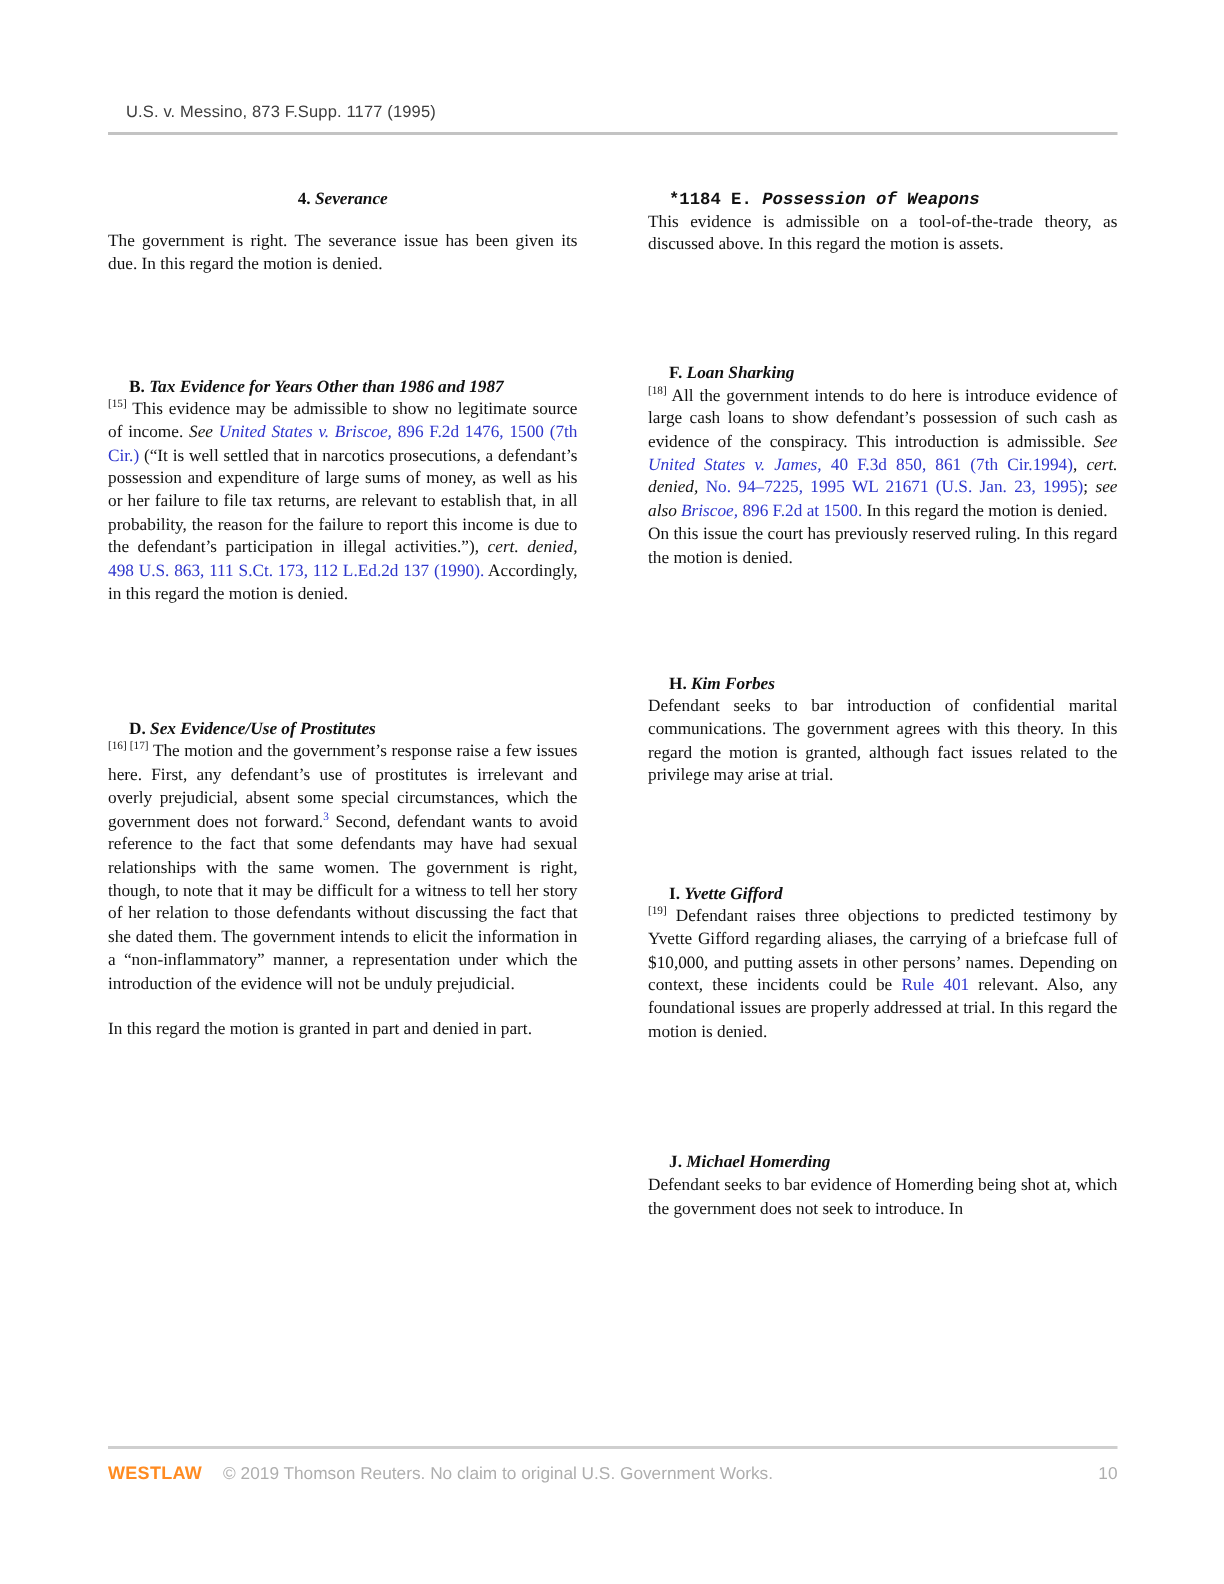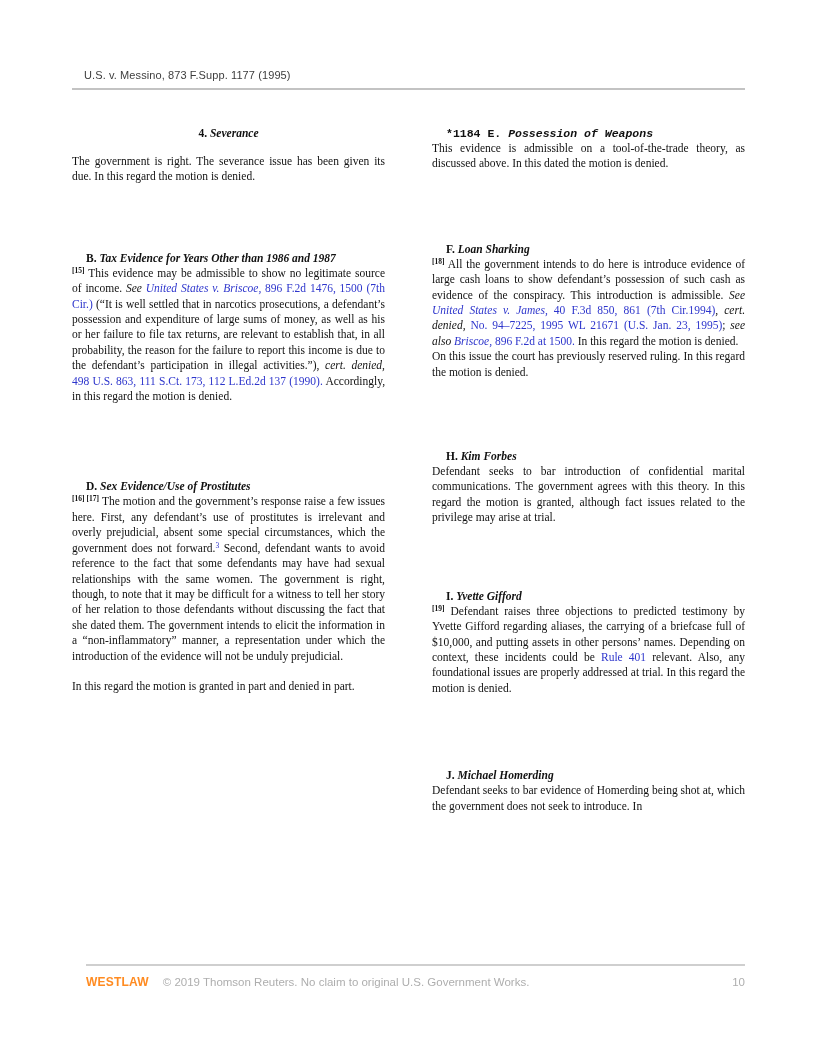--- a/index.html
+++ b/index.html
@@ -40,25 +40,25 @@
   .rc-hF{margin-top:70px;}
   .rc-hG{margin-top:71px;}
   .rc-hH{margin-top:69px;}
   .rc-hI{margin-top:63px;}
   .rc-hJ{margin-top:72px;}
   
   .seg-p{}
   .seg-i{font-style:italic;}
   .seg-l{color:#2d35cc;}
   .seg-li{color:#2d35cc;font-style:italic;}
-  .seg-sup{font-size:7.5px;font-weight:bold;vertical-align:4.5px;line-height:0;}
+  .seg-sup{font-size:7.5px;font-weight:normal;vertical-align:4.5px;line-height:0;}
   .seg-supl{font-size:7.5px;color:#2d35cc;vertical-align:4.5px;line-height:0;}
   
   .ftr{
-    position:absolute;left:86px;right:71px;top:964px;
+    position:absolute;left:72px;right:71px;top:964px;
     border-top:2px solid #cfcfcf;padding-top:9px;
     font-family:"Liberation Sans", sans-serif;font-size:11.5px;
     display:flex;align-items:baseline;
   }
   .brand{color:#ff8b21;font-weight:bold;letter-spacing:.2px;margin-right:14px;font-size:12px;}
   .copyright{color:#aeaeae;}
   .pageno{color:#aeaeae;margin-left:auto;text-align:center;}
 </style>
 </head>
 <body>
@@ -78,21 +78,21 @@
     <p class="para"><span class="seg-sup">[15]</span><span class="seg-p"> This evidence may be admissible to show no legitimate source of income. </span><span class="seg-i">See </span><span class="seg-li">United States v. Briscoe, </span><span class="seg-l">896 F.2d 1476, 1500 (7th Cir.)</span><span class="seg-p"> (“It is well settled that in narcotics prosecutions, a defendant’s possession and expenditure of large sums of money, as well as his or her failure to file tax returns, are relevant to establish that, in all probability, the reason for the failure to report this income is due to the defendant’s participation in illegal activities.”), </span><span class="seg-i">cert. denied, </span><span class="seg-l">498 U.S. 863, 111 S.Ct. 173, 112 L.Ed.2d 137 (1990).</span><span class="seg-p"> Accordingly, in this regard the motion is denied.</span></p>
 
 
     <p class="sec-h lc-hD"><span class="hnum">D.</span> <span class="htitle">Sex Evidence/Use of Prostitutes</span></p>
     <p class="para"><span class="seg-sup">[16] [17]</span><span class="seg-p"> The motion and the government’s response raise a few issues here. First, any defendant’s use of prostitutes is irrelevant and overly prejudicial, absent some special circumstances, which the government does not forward.</span><span class="seg-supl">3</span><span class="seg-p"> Second, defendant wants to avoid reference to the fact that some defendants may have had sexual relationships with the same women. The government is right, though, to note that it may be difficult for a witness to tell her story of her relation to those defendants without discussing the fact that she dated them. The government intends to elicit the information in a “non-inflammatory” manner, a representation under which the introduction of the evidence will not be unduly prejudicial.</span></p>
     <p class="para lc-p-last"><span class="seg-p">In this regard the motion is granted in part and denied in part.</span></p>
   </div>
 
   <div class="col col-right">
     <p class="sec-h rc-hE"><span class="hnum">*1184 E.</span> <span class="htitle">Possession of Weapons</span></p>
-    <p class="para"><span class="seg-p">This evidence is admissible on a tool-of-the-trade theory, as discussed above. In this dated the motion is denied.</span></p>
+    <p class="para"><span class="seg-p">This evidence is admissible on a tool-of-the-trade theory, as discussed above. In this regard the motion is assets.</span></p>
 
     <p class="sec-h rc-hF"><span class="hnum">F.</span> <span class="htitle">Loan Sharking</span></p>
     <p class="para"><span class="seg-sup">[18]</span><span class="seg-p"> All the government intends to do here is introduce evidence of large cash loans to show defendant’s possession of such cash as evidence of the conspiracy. This introduction is admissible. </span><span class="seg-i">See </span><span class="seg-li">United States v. James, </span><span class="seg-l">40 F.3d 850, 861 (7th Cir.1994)</span><span class="seg-p">, </span><span class="seg-i">cert. denied, </span><span class="seg-l">No. 94–7225, 1995 WL 21671 (U.S. Jan. 23, 1995)</span><span class="seg-p">; </span><span class="seg-i">see also </span><span class="seg-li">Briscoe, </span><span class="seg-l">896 F.2d at 1500.</span><span class="seg-p"> In this regard the motion is denied.</span></p>
 
     <p class="para"><span class="seg-p">On this issue the court has previously reserved ruling. In this regard the motion is denied.</span></p>
 
     <p class="sec-h rc-hH"><span class="hnum">H.</span> <span class="htitle">Kim Forbes</span></p>
     <p class="para"><span class="seg-p">Defendant seeks to bar introduction of confidential marital communications. The government agrees with this theory. In this regard the motion is granted, although fact issues related to the privilege may arise at trial.</span></p>
 
     <p class="sec-h rc-hI"><span class="hnum">I.</span> <span class="htitle">Yvette Gifford</span></p>

